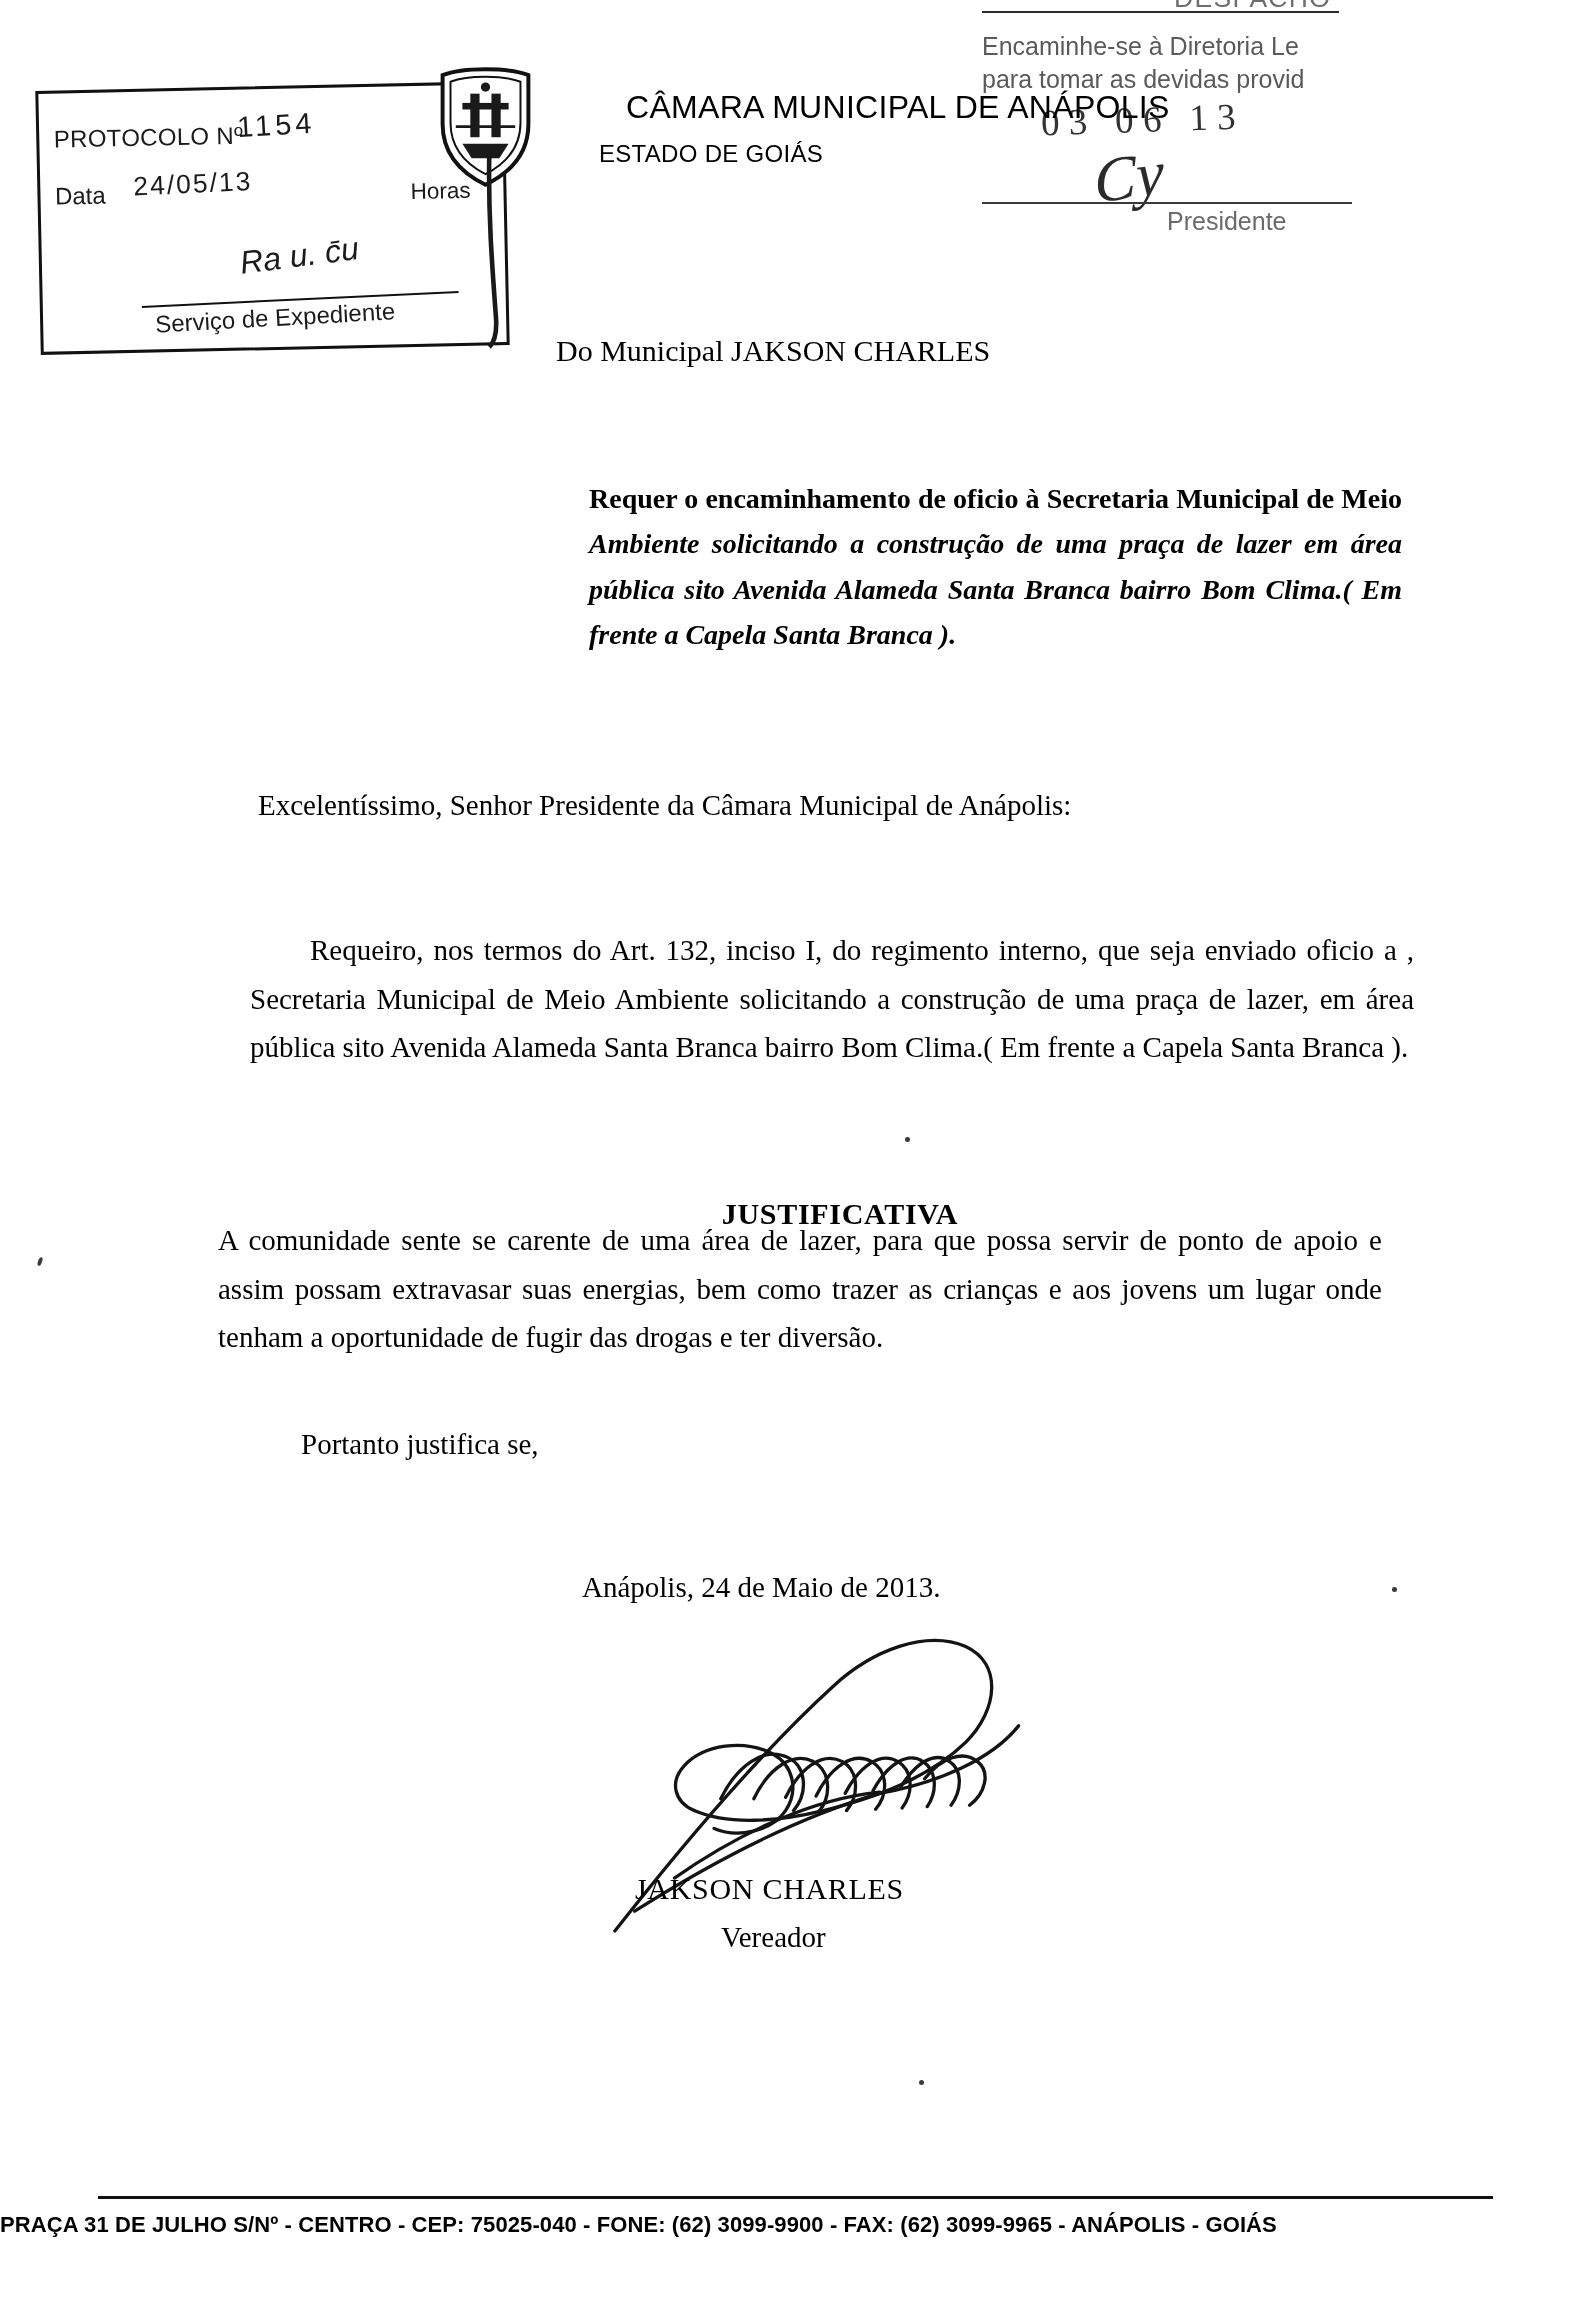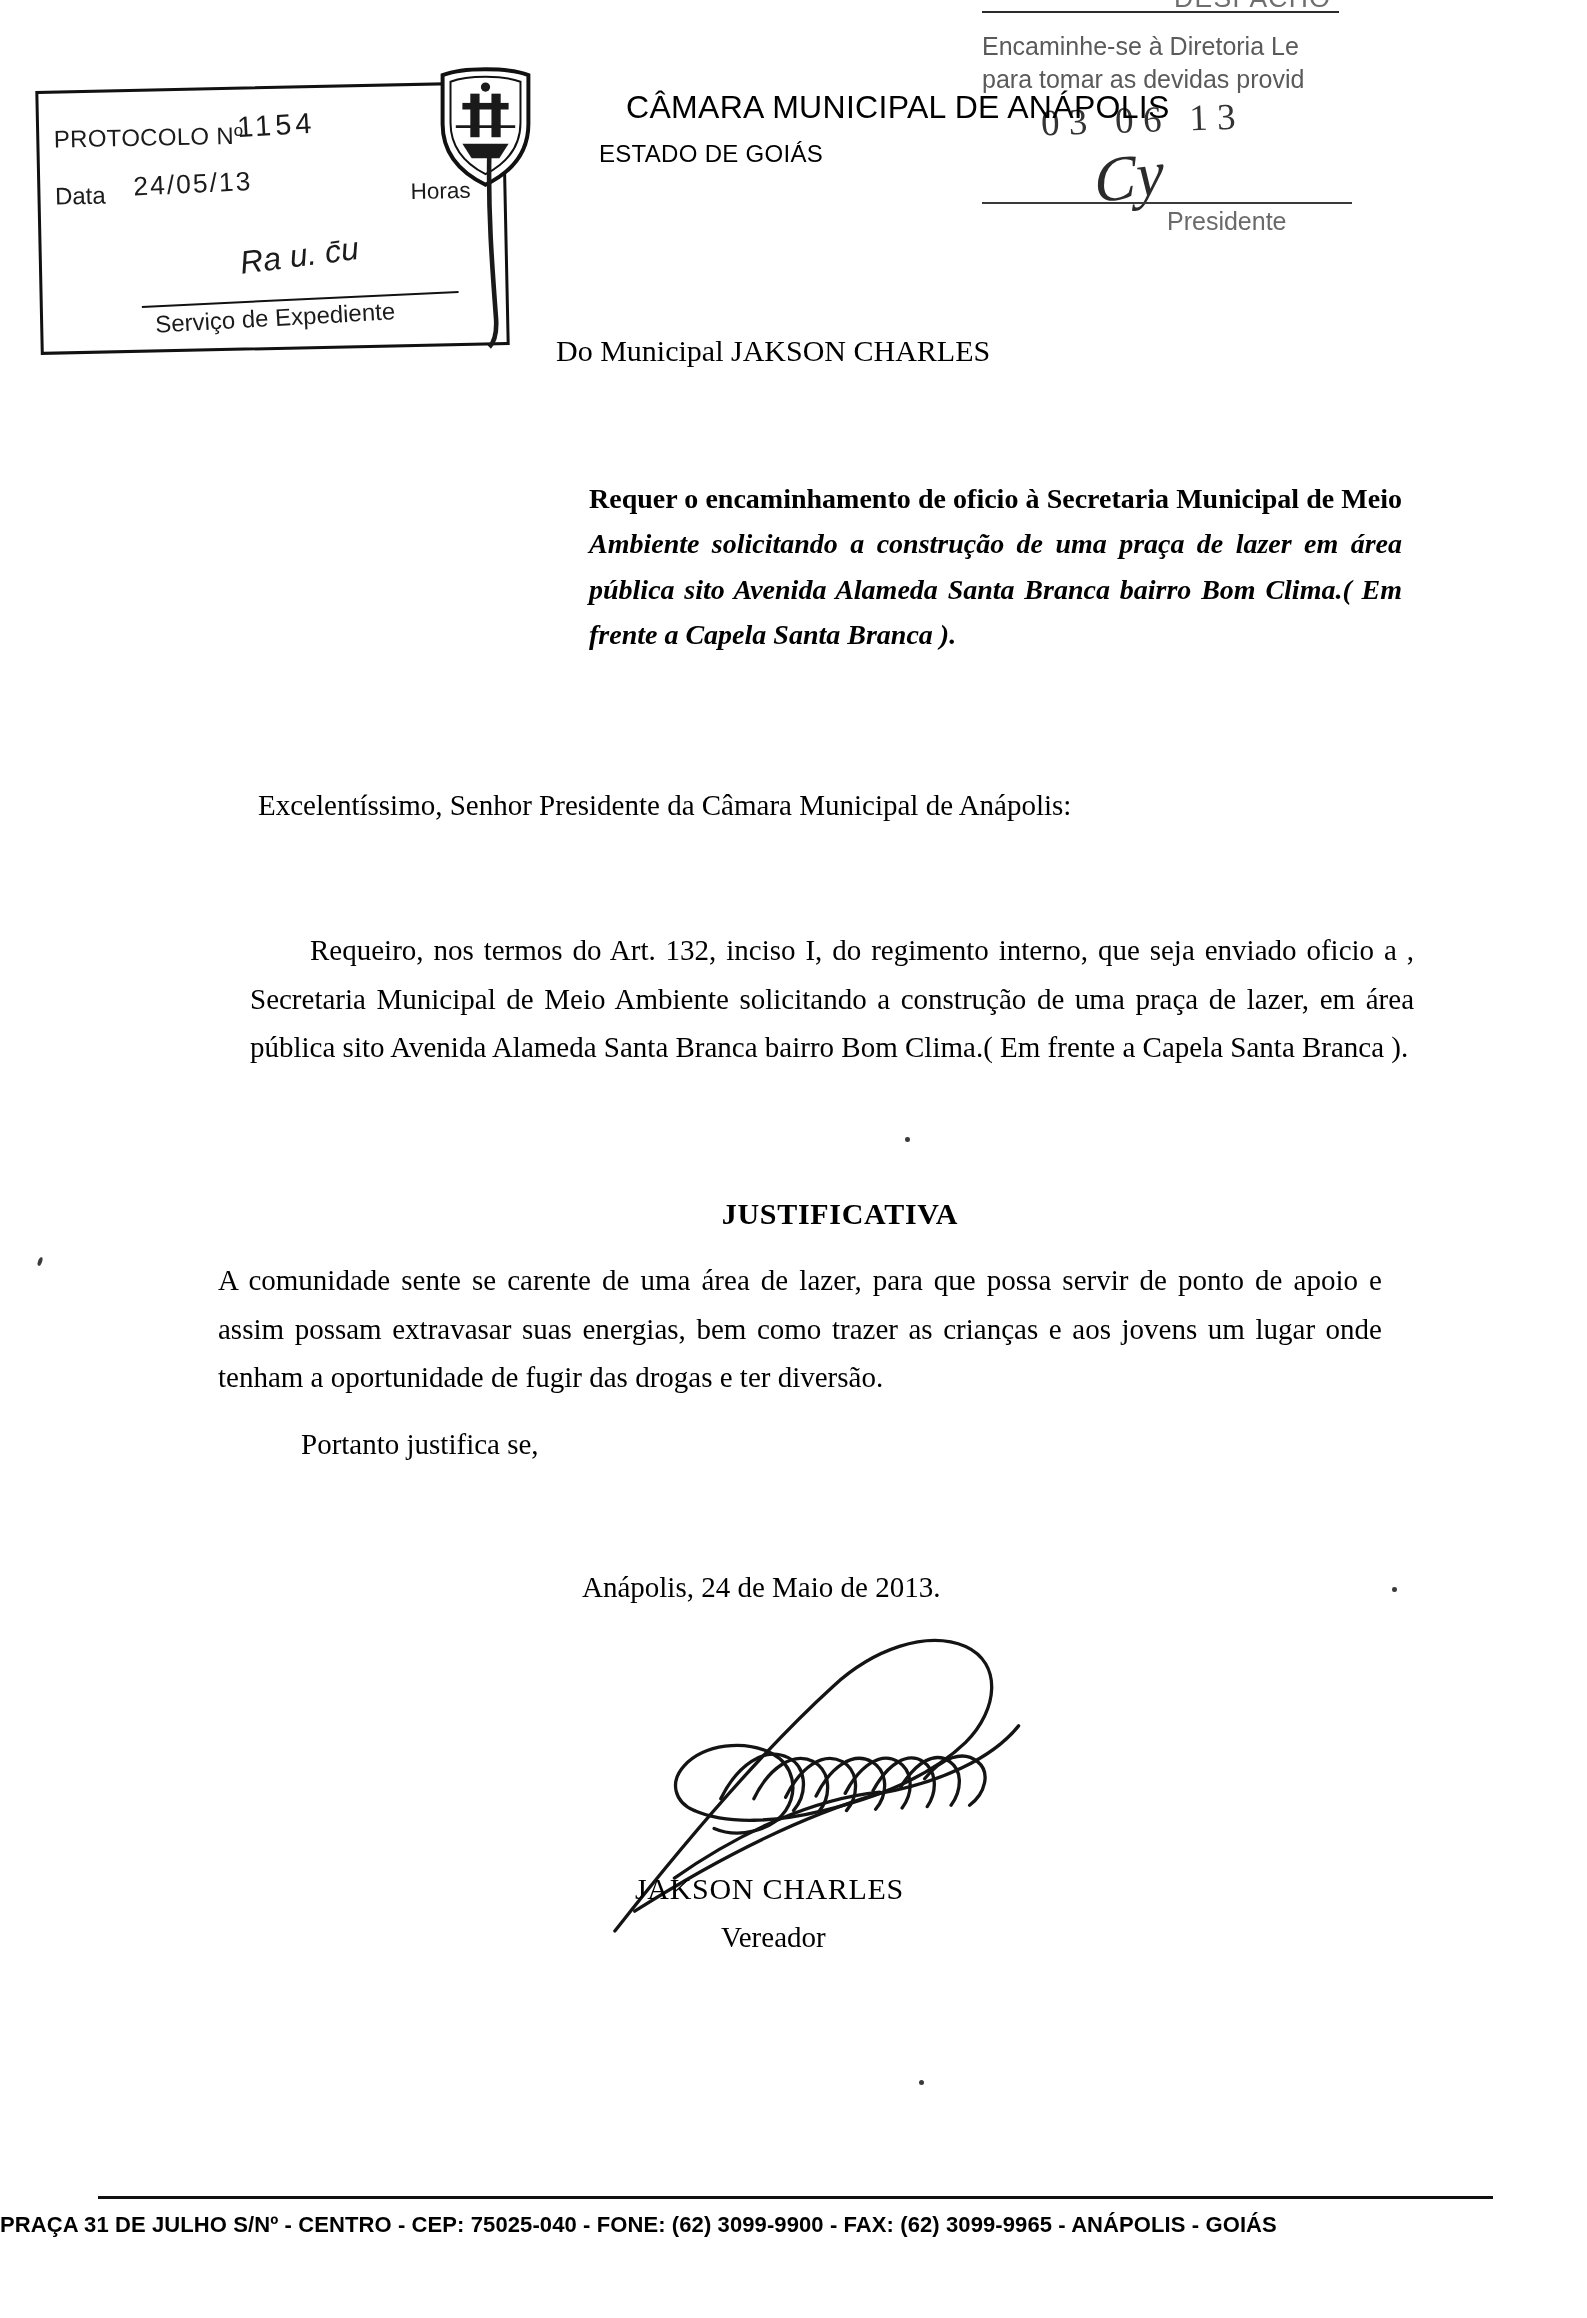--- a/index.html
+++ b/index.html
@@ -262,21 +262,21 @@
     text-align: center;
     font-size: 30px;
     font-weight: bold;
     letter-spacing: 0.7px;
   }
   .justificativa-title span { padding-left: 93px; }
 
   .just-par {
     position: absolute;
     left: 218px;
-    top: 1256px;
+    top: 1216px;
     width: 1164px;
     font-size: 29px;
     line-height: 1.68;
     text-align: justify;
   }
   .closing-par {
     position: absolute;
     left: 301px;
     top: 1428px;
     font-size: 29px;

